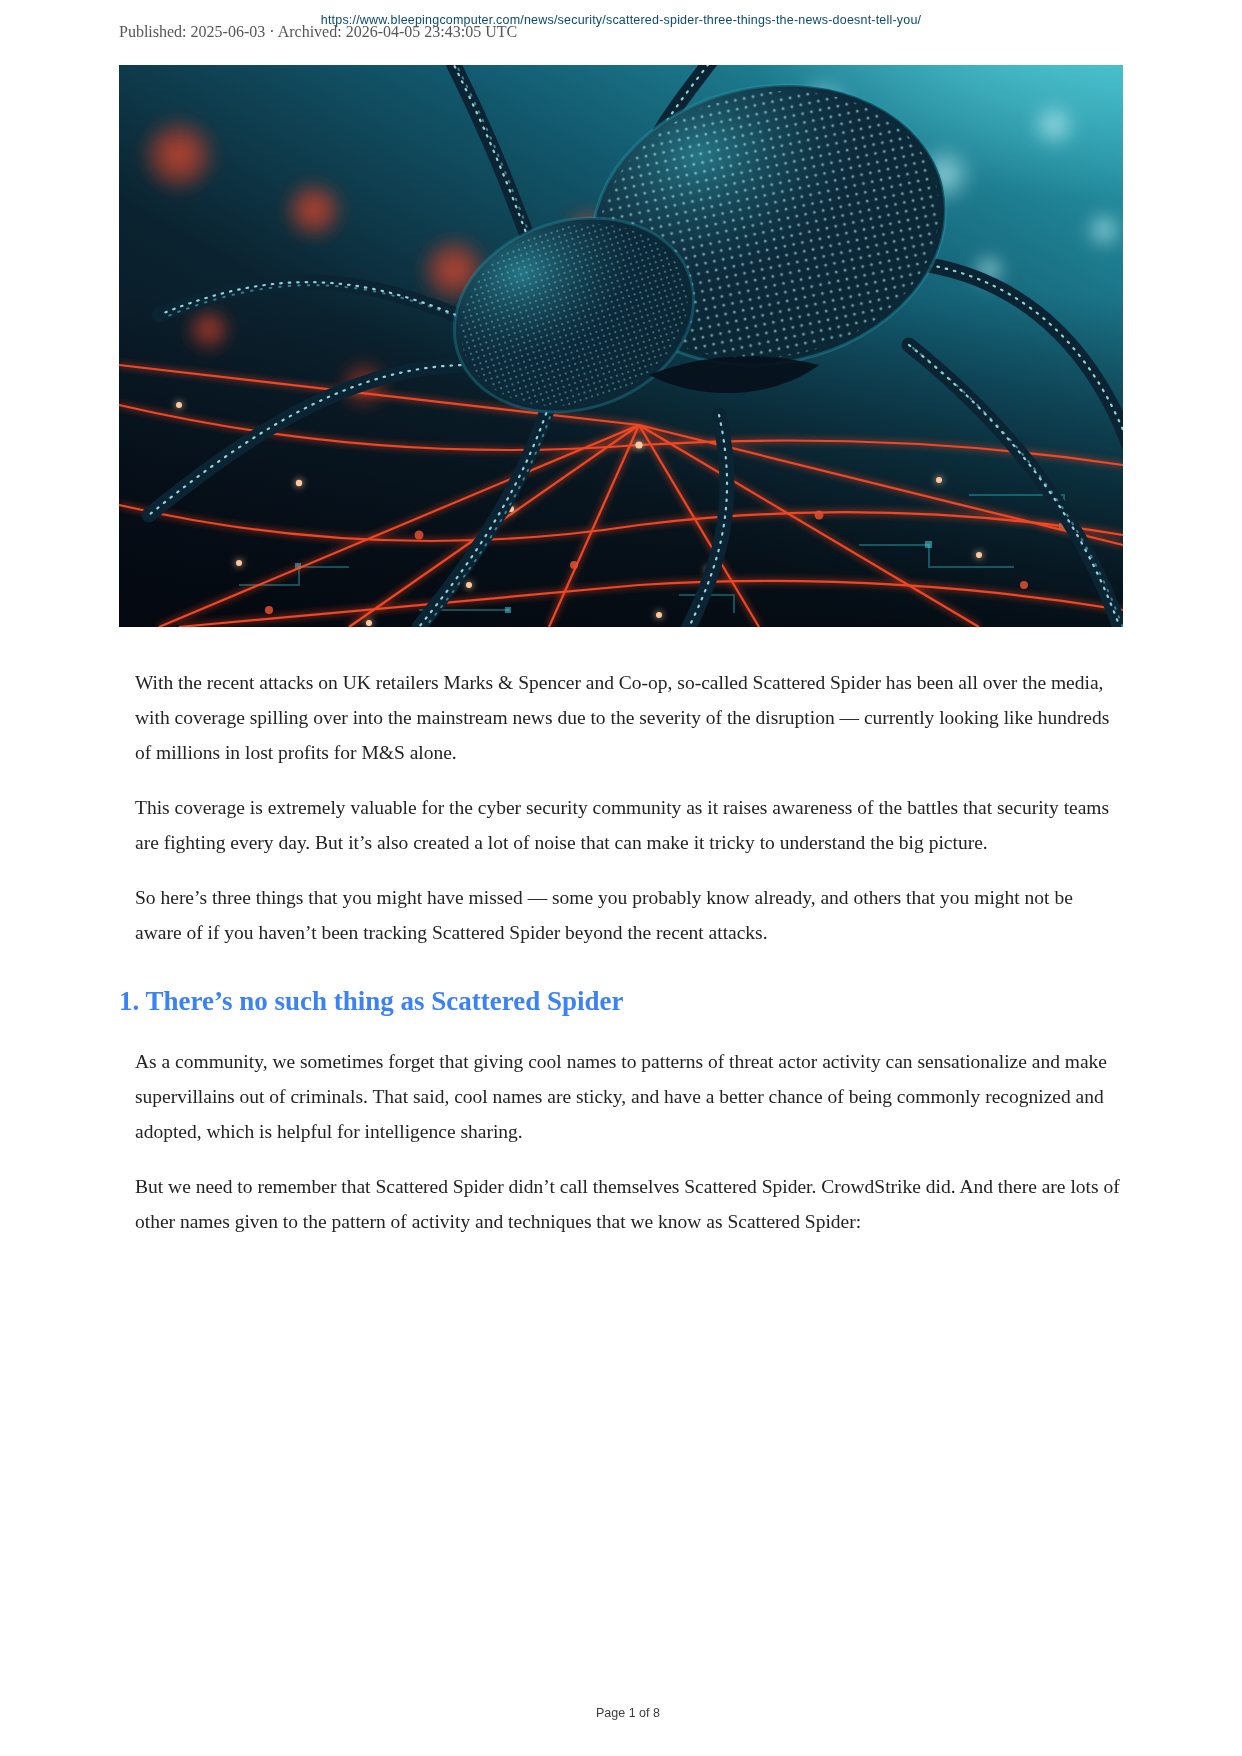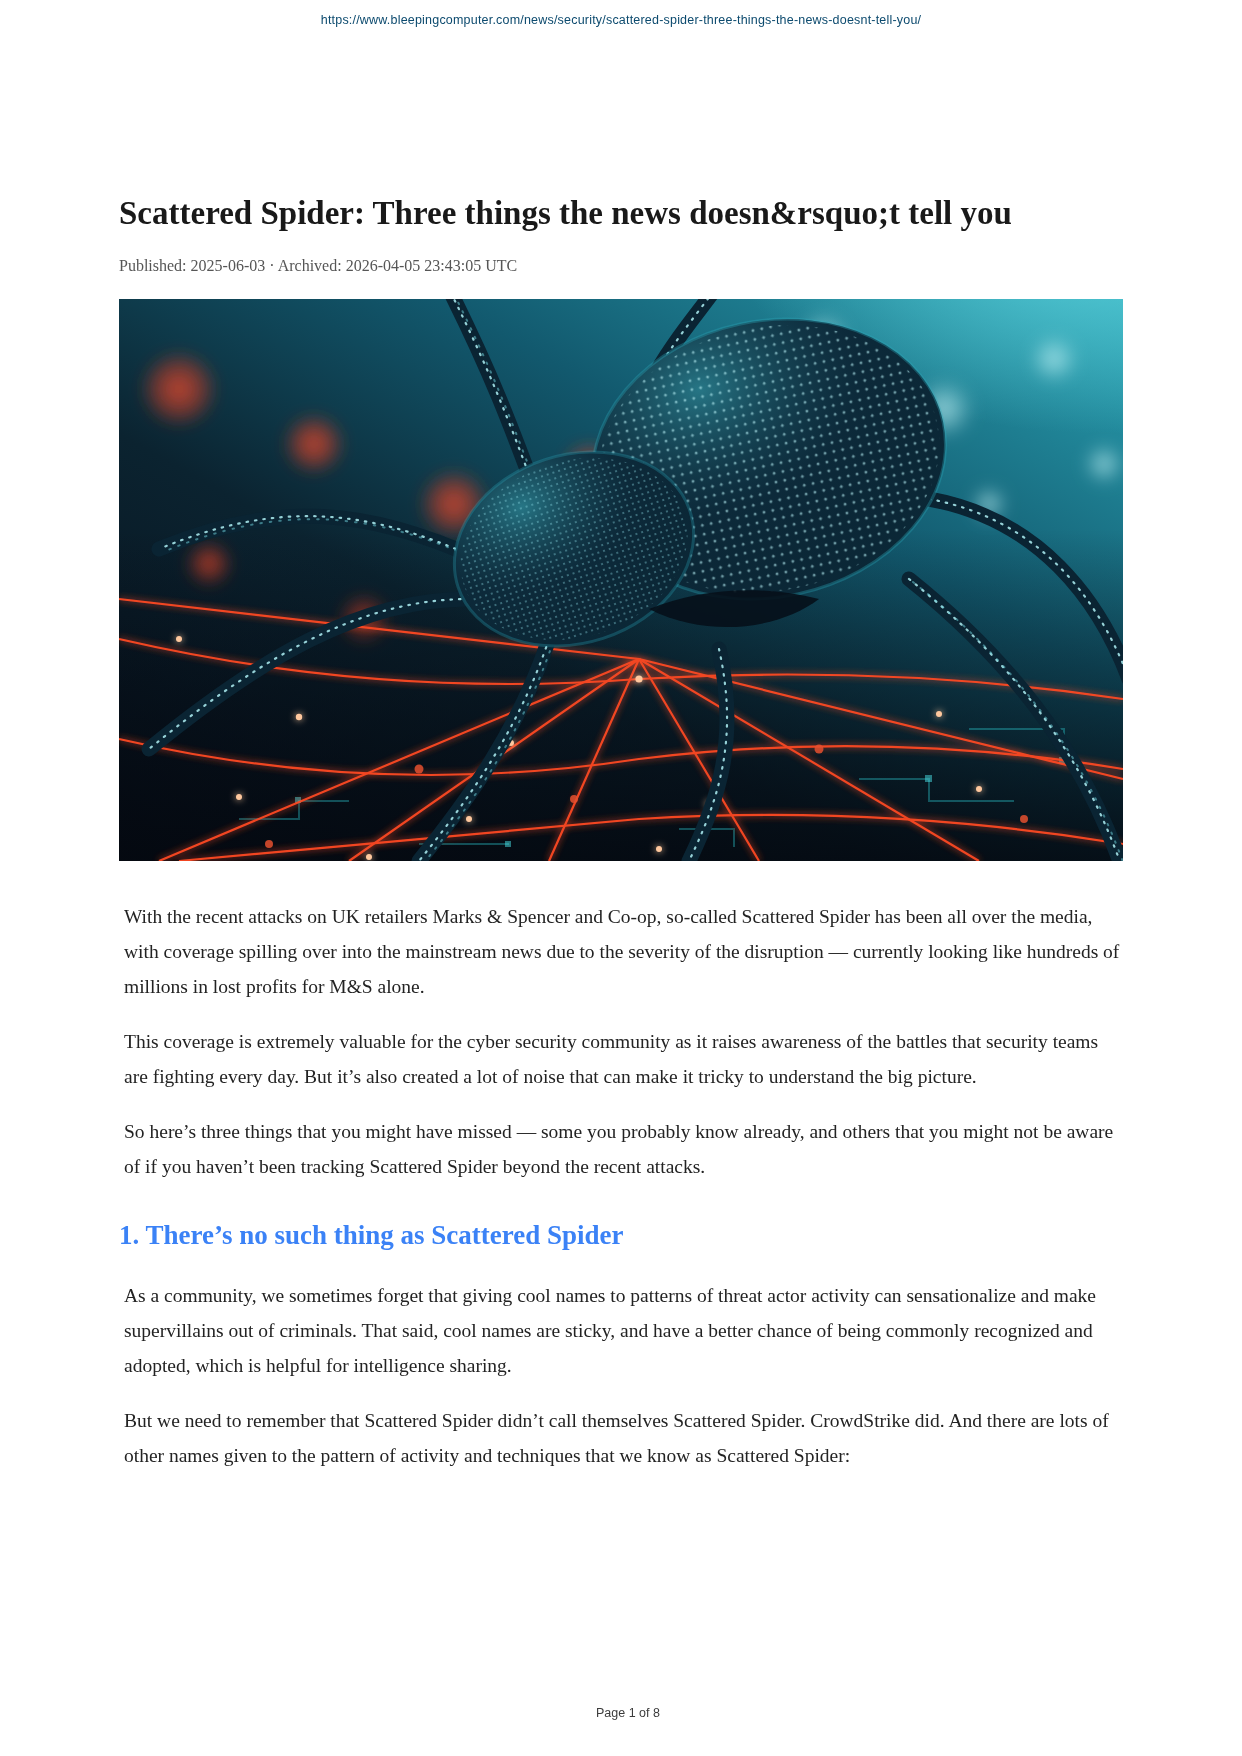--- a/index.html
+++ b/index.html
@@ -47,21 +47,21 @@
   }
   figure.hero {
     margin: 24px 0 0 0;
     width: 1004px;
     height: 562px;
     overflow: hidden;
     background: #0b2330;
   }
   figure.hero svg { display: block; }
   .body-text p {
-    margin: 20px 0 0 5px;
+    margin: 20px 0 0 16px;
     font-size: 19.5px;
     line-height: 35px;
     color: #232323;
   }
   .body-text p.first { margin-top: 38px; }
   h2.section-heading {
     margin: 34px 0 0 0;
     font-size: 27px;
     line-height: 34px;
     font-weight: 700;
@@ -81,21 +81,20 @@
 <body>
 
 <div class="page">
 
   <div class="url-header">
     <span>https://www.bleepingcomputer.com/news/security/scattered-spider-three-things-the-news-doesnt-tell-you/</span>
   </div>
 
   <div class="content">
 
-    <h1 class="article-title">Scattered Spider: Three things the news doesn&amp;rsquo;t tell you</h1>
 
 
     <div class="meta-line">Published: 2025-06-03 · Archived: 2026-04-05 23:43:05 UTC</div>
 
     <figure class="hero">
       <svg viewBox="0 0 1004 562" width="1004" height="562" preserveAspectRatio="none" role="img">
         <defs>
           <linearGradient id="bg" x1="0" y1="1" x2="1" y2="0">
             <stop offset="0" stop-color="#060d18"></stop>
             <stop offset="0.38" stop-color="#0b2330"></stop>

